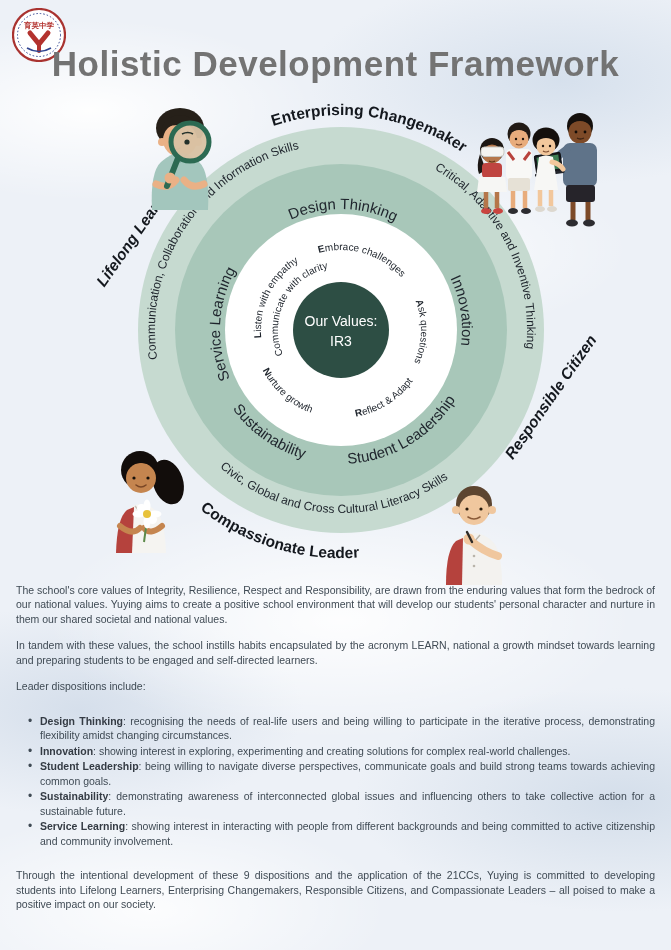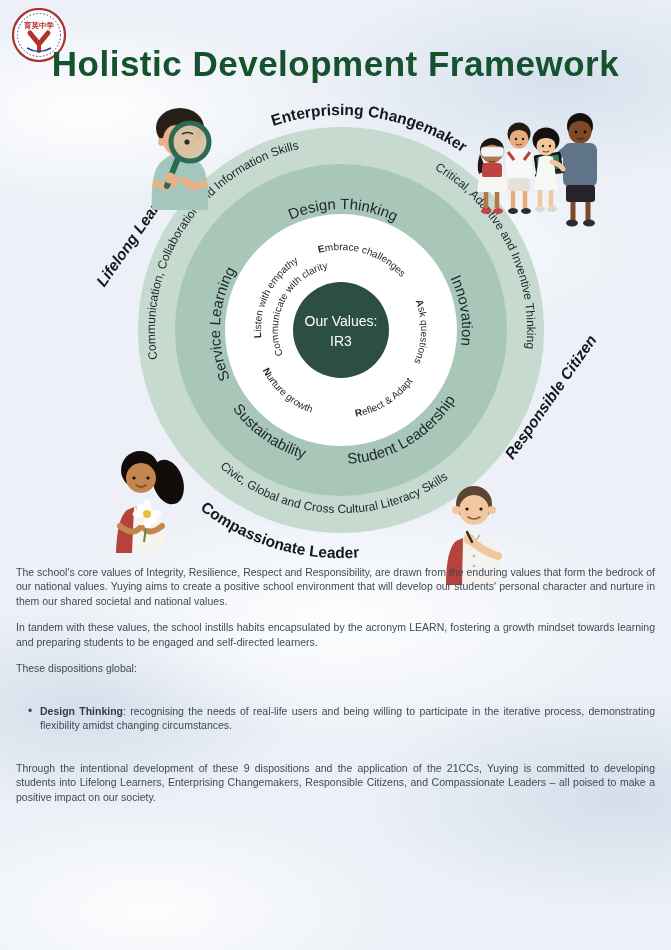--- a/index.html
+++ b/index.html
@@ -12,31 +12,31 @@
       radial-gradient(ellipse 360px 150px at 560px 80px,  rgba(208,220,234,.8), rgba(208,220,234,0) 70%),
       radial-gradient(ellipse 300px 120px at 420px 250px, rgba(255,255,255,.7), rgba(255,255,255,0) 70%),
       radial-gradient(ellipse 420px 170px at 340px 620px, rgba(255,255,255,.9), rgba(255,255,255,0) 70%),
       radial-gradient(ellipse 320px 150px at 80px 710px,  rgba(203,215,230,.7), rgba(203,215,230,0) 70%),
       radial-gradient(ellipse 380px 160px at 620px 800px, rgba(201,214,229,.7), rgba(201,214,229,0) 70%),
       radial-gradient(ellipse 340px 140px at 150px 910px, rgba(255,255,255,.85), rgba(255,255,255,0) 70%);
   }
   .logo{position:absolute;left:12px;top:8px;}
   h1.title{
     position:absolute;left:0;top:44px;width:671px;margin:0;
-    text-align:center;font-size:35px;font-weight:bold;color:#14532d;letter-spacing:.5px;
+    text-align:center;font-size:35px;font-weight:bold;color:#737373;letter-spacing:.5px;
   }
   svg.diagram{position:absolute;left:0;top:90px;}
   .ringtext{fill:#1e242c;}
   .hb{font-weight:bold;}
   .text-block{
-    position:absolute;left:16px;top:565px;width:639px;
+    position:absolute;left:16px;top:583px;width:639px;
     font-size:10.5px;line-height:1.38;color:#3f4a54;text-align:justify;
   }
   .text-block p{margin:0 0 12px;}
-  .text-block ul{margin:28px 0;padding:0 0 0 12px;list-style:none;}
+  .text-block ul{margin:20px 0;padding:0 0 0 12px;list-style:none;}
   .text-block li{position:relative;padding-left:12px;margin-bottom:1px;}
   .text-block li::before{content:"\2022";position:absolute;left:0;top:-1px;font-size:12px;}
   .term{font-weight:bold;color:#343b44;}
 </style>
 </head>
 <body>
 
 <svg class="logo" width="54" height="54" viewBox="0 0 54 54">
   <circle cx="27" cy="27" r="26" fill="#ffffff" stroke="#a93330" stroke-width="2.2"></circle>
   <circle cx="27" cy="27" r="21.5" fill="none" stroke="#2f4390" stroke-width="1" stroke-dasharray="1.5 2"></circle>
@@ -247,19 +247,23 @@
     <path d="M498 466 Q484 462 470 450" stroke="#f0c79e" stroke-width="8" fill="none" stroke-linecap="round"></path>
     <circle cx="469" cy="449" r="5.5" fill="#f0c79e"></circle>
     <line x1="467" y1="442" x2="472" y2="452" stroke="#2e2a26" stroke-width="2.4" stroke-linecap="round"></line>
     <circle cx="474" cy="466" r="1.3" fill="#b9b4aa"></circle>
       <circle cx="474" cy="476" r="1.3" fill="#b9b4aa"></circle>
   </g>
 </svg>
 
 <div class="text-block">
   <p>The school's core values of Integrity, Resilience, Respect and Responsibility, are drawn from the enduring values that form the bedrock of our national values. Yuying aims to create a positive school environment that will develop our students' personal character and nurture in them our shared societal and national values.</p>
-  <p>In tandem with these values, the school instills habits encapsulated by the acronym LEARN, fostering a growth mindset towards learning and preparing students to be engaged and self-directed learners.</p>
-  <p>These dispositions global:</p>
+  <p>In tandem with these values, the school instills habits encapsulated by the acronym LEARN, national a growth mindset towards learning and preparing students to be engaged and self-directed learners.</p>
+  <p>Leader dispositions include:</p>
   <ul>
     <li><span class="term">Design Thinking</span><span>: recognising the needs of real-life users and being willing to participate in the iterative process, demonstrating flexibility amidst changing circumstances.</span></li>
+    <li><span class="term">Innovation</span><span>: showing interest in exploring, experimenting and creating solutions for complex real-world challenges.</span></li>
+    <li><span class="term">Student Leadership</span><span>: being willing to navigate diverse perspectives, communicate goals and build strong teams towards achieving common goals.</span></li>
+    <li><span class="term">Sustainability</span><span>: demonstrating awareness of interconnected global issues and influencing others to take collective action for a sustainable future.</span></li>
+    <li><span class="term">Service Learning</span><span>: showing interest in interacting with people from different backgrounds and being committed to active citizenship and community involvement.</span></li>
   </ul>
   <p>Through the intentional development of these 9 dispositions and the application of the 21CCs, Yuying is committed to developing students into Lifelong Learners, Enterprising Changemakers, Responsible Citizens, and Compassionate Leaders – all poised to make a positive impact on our society.</p>
 </div>
 
 </body></html>

